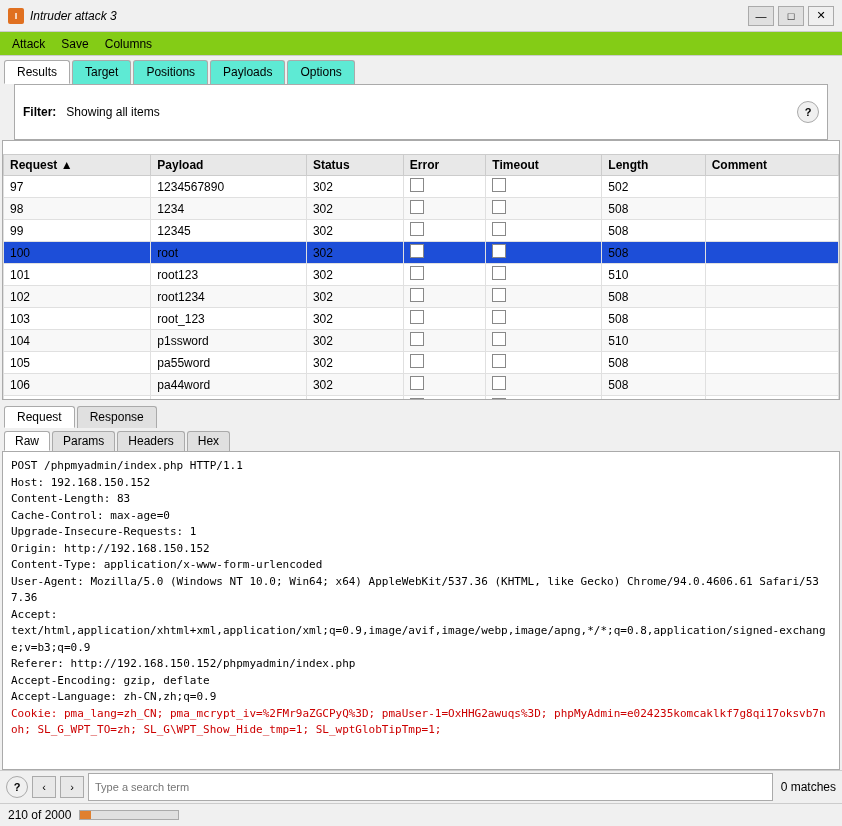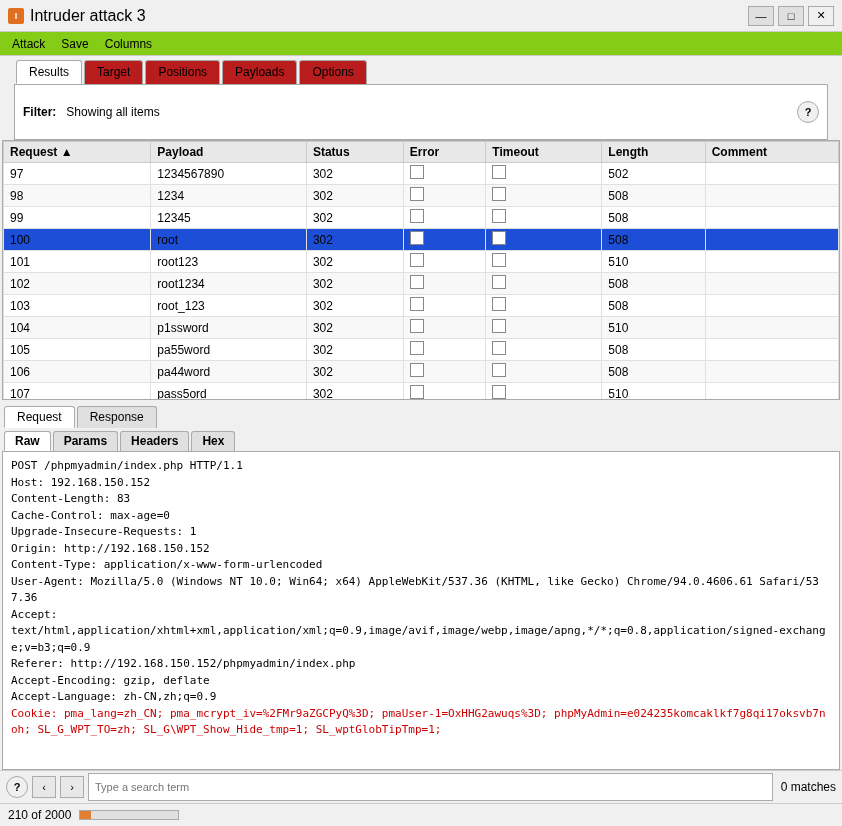--- a/index.html
+++ b/index.html
@@ -19,21 +19,21 @@
       background: #e07020;
       border-radius: 2px;
       margin-right: 6px;
       display: inline-flex;
       align-items: center;
       justify-content: center;
       color: white;
       font-size: 9px;
       font-weight: bold;
     }
-    .title-text { flex: 1; font-size: 16px; }
+    .title-text { flex: 1; font-size: 12px; font-style: italic; }
     .title-controls { display: flex; gap: 4px; }
     .title-btn {
       width: 26px; height: 20px;
       background: #e0e0e0;
       border: 1px solid #aaa;
       cursor: pointer;
       display: flex; align-items: center; justify-content: center;
       font-size: 11px;
     }
     .title-btn.close { background: #f0f0f0; }
@@ -64,31 +64,30 @@
     
     .tab-bar {
       display: flex;
       padding: 4px 4px 0 4px;
       background: #f0f0f0;
     }
     .tab {
       padding: 4px 12px;
       border: 1px solid #aaa;
       border-bottom: none;
-      background: #b91c1c;
+      background: #5eead4;
       cursor: pointer;
       font-size: 12px;
       margin-right: 2px;
       border-radius: 3px 3px 0 0;
     }
     .tab.active {
       background: #ffffff;
       border-bottom: 1px solid #ffffff;
       z-index: 1;
-      margin-left: 12px;
     }
 
     
     .filter-bar {
       display: flex;
       align-items: center;
       background: white;
       border: 1px solid #aaa;
       margin: 0 14px;
       padding: 16px 8px;
@@ -114,20 +113,21 @@
       display: flex;
       flex-direction: column;
       min-height: 0;
       max-height: 260px;
       overflow: hidden;
     }
     .table-wrapper {
       overflow-y: auto;
       overflow-x: hidden;
       flex: 1;
+      margin-top: 13px;
     }
     table.results {
       width: 100%;
       border-collapse: collapse;
       font-size: 12px;
     }
     table.results th {
       background: #e8e8e8;
       border: 1px solid #ccc;
       padding: 3px 6px;
@@ -175,21 +175,20 @@
       background: #ffffff;
       border-bottom: 1px solid #ffffff;
       z-index: 1;
     }
 
     
     .sub-tabs {
       display: flex;
       padding: 3px 21px 0 4px;
       background: #f0f0f0;
-      font-weight: bold;
     }
     .sub-tab {
       padding: 2px 10px;
       border: 1px solid #aaa;
       border-bottom: none;
       background: #e0e0e0;
       cursor: pointer;
       font-size: 12px;
       margin-right: 2px;
       border-radius: 3px 3px 0 0;

